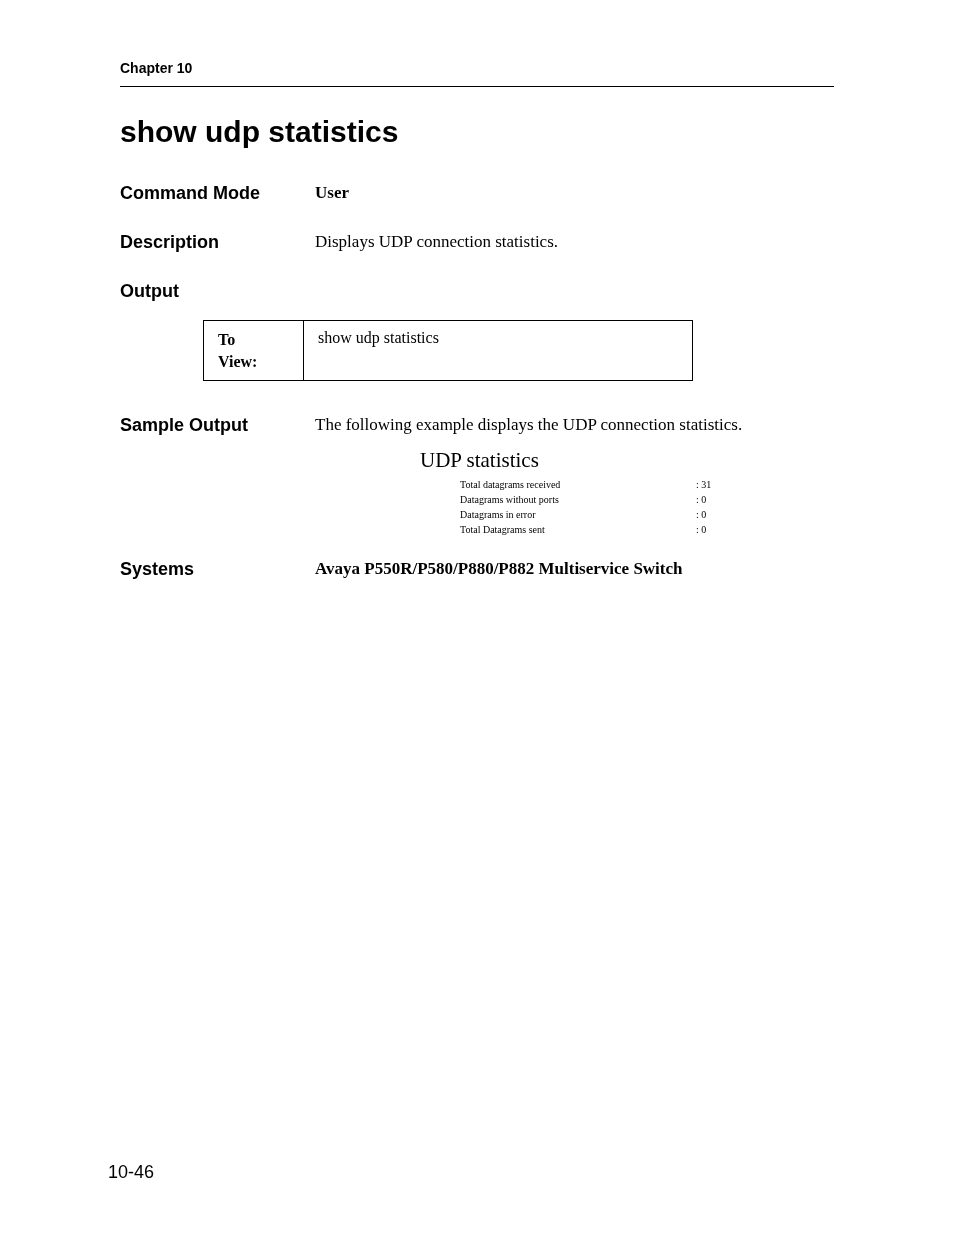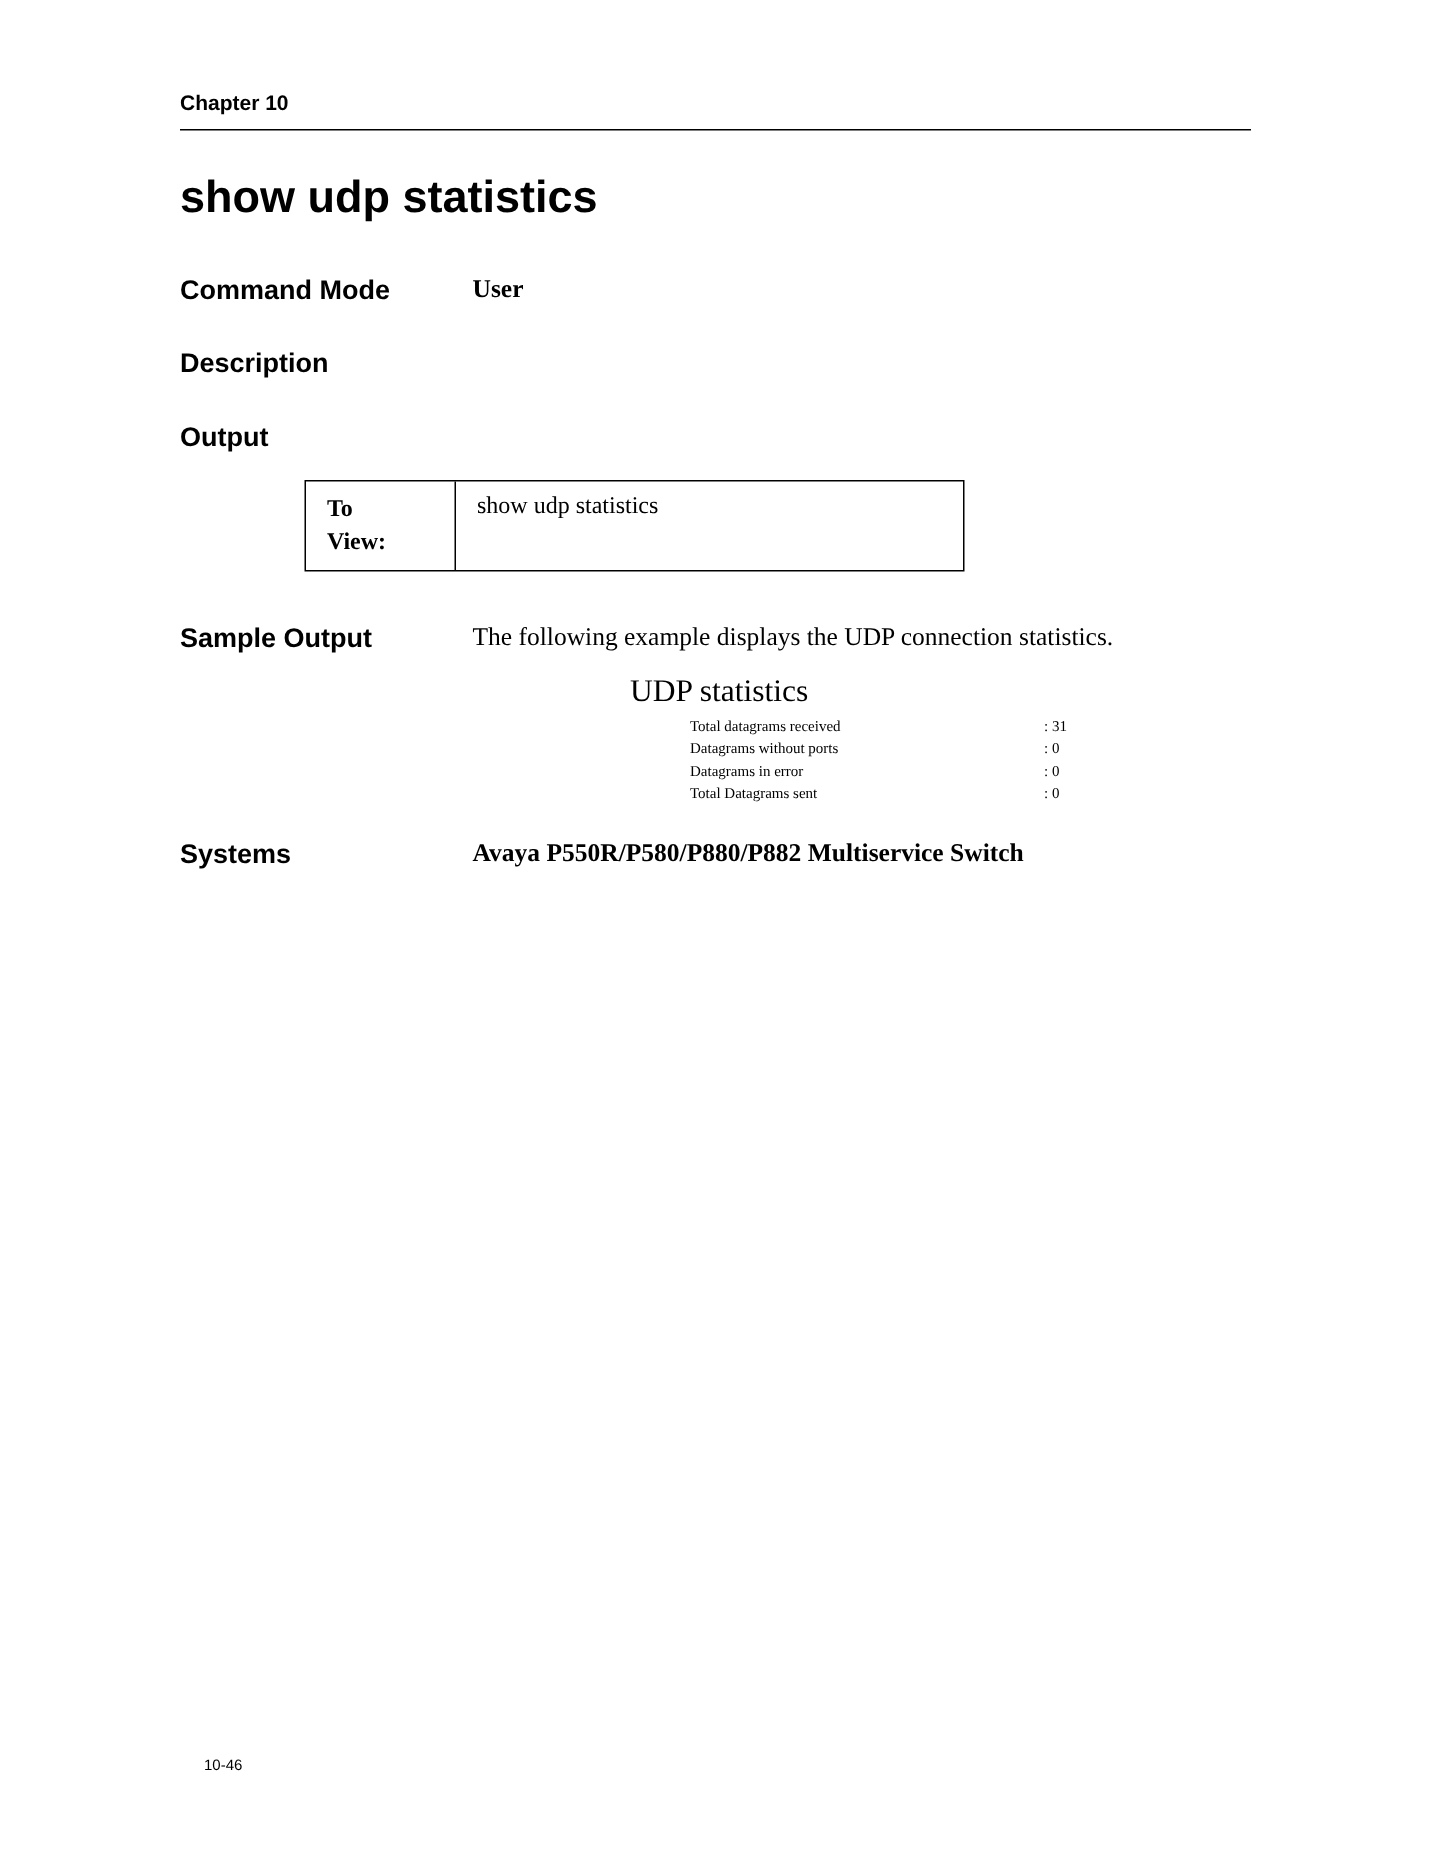--- a/index.html
+++ b/index.html
@@ -46,21 +46,21 @@
   .value-bold {
     font-family: Georgia, 'Times New Roman', serif;
     font-weight: bold;
     font-size: 17px;
   }
   .syntax-table {
     display: flex;
     margin-left: 83px;
     margin-top: 18px;
     border: 1px solid #000;
-    width: 440px;
+    width: 490px;
   }
   .syntax-cell-left {
     border-right: 1px solid #000;
     padding: 8px 14px;
     width: 100px;
     flex: none;
     font-family: Georgia, 'Times New Roman', serif;
     font-weight: bold;
     font-size: 16px;
     line-height: 1.35;
@@ -97,42 +97,43 @@
   .stat-label {
     width: 190px;
     flex: none;
   }
   .stat-value {
     flex: 1;
   }
   .footer {
     position: absolute;
     bottom: 52px;
-    left: 136px;
+    left: 108px;
     right: 120px;
     display: flex;
     justify-content: space-between;
     font-family: Arial, Helvetica, sans-serif;
-    font-size: 10px;
+    font-size: 18px;
   }
 </style>
 </head>
 <body>
 
 <div class="chapter-header">Chapter 10</div>
 
 <h1 class="page-title">show udp statistics</h1>
 
 <div class="row">
   <div class="label-col">Command Mode</div>
   <div class="value-col value-bold">User</div>
 </div>
 
 <div class="row">
   <div class="label-col">Description</div>
+  <div class="value-col">Displays UDP connection statistics.</div>
 </div>
 
 <div style="margin-bottom:34px;">
   <div class="label-col">Output</div>
   <div class="syntax-table">
     <div class="syntax-cell-left">
       <span>To</span><br>
       <span>View:</span>
     </div>
     <div class="syntax-cell-right">show udp statistics</div>

